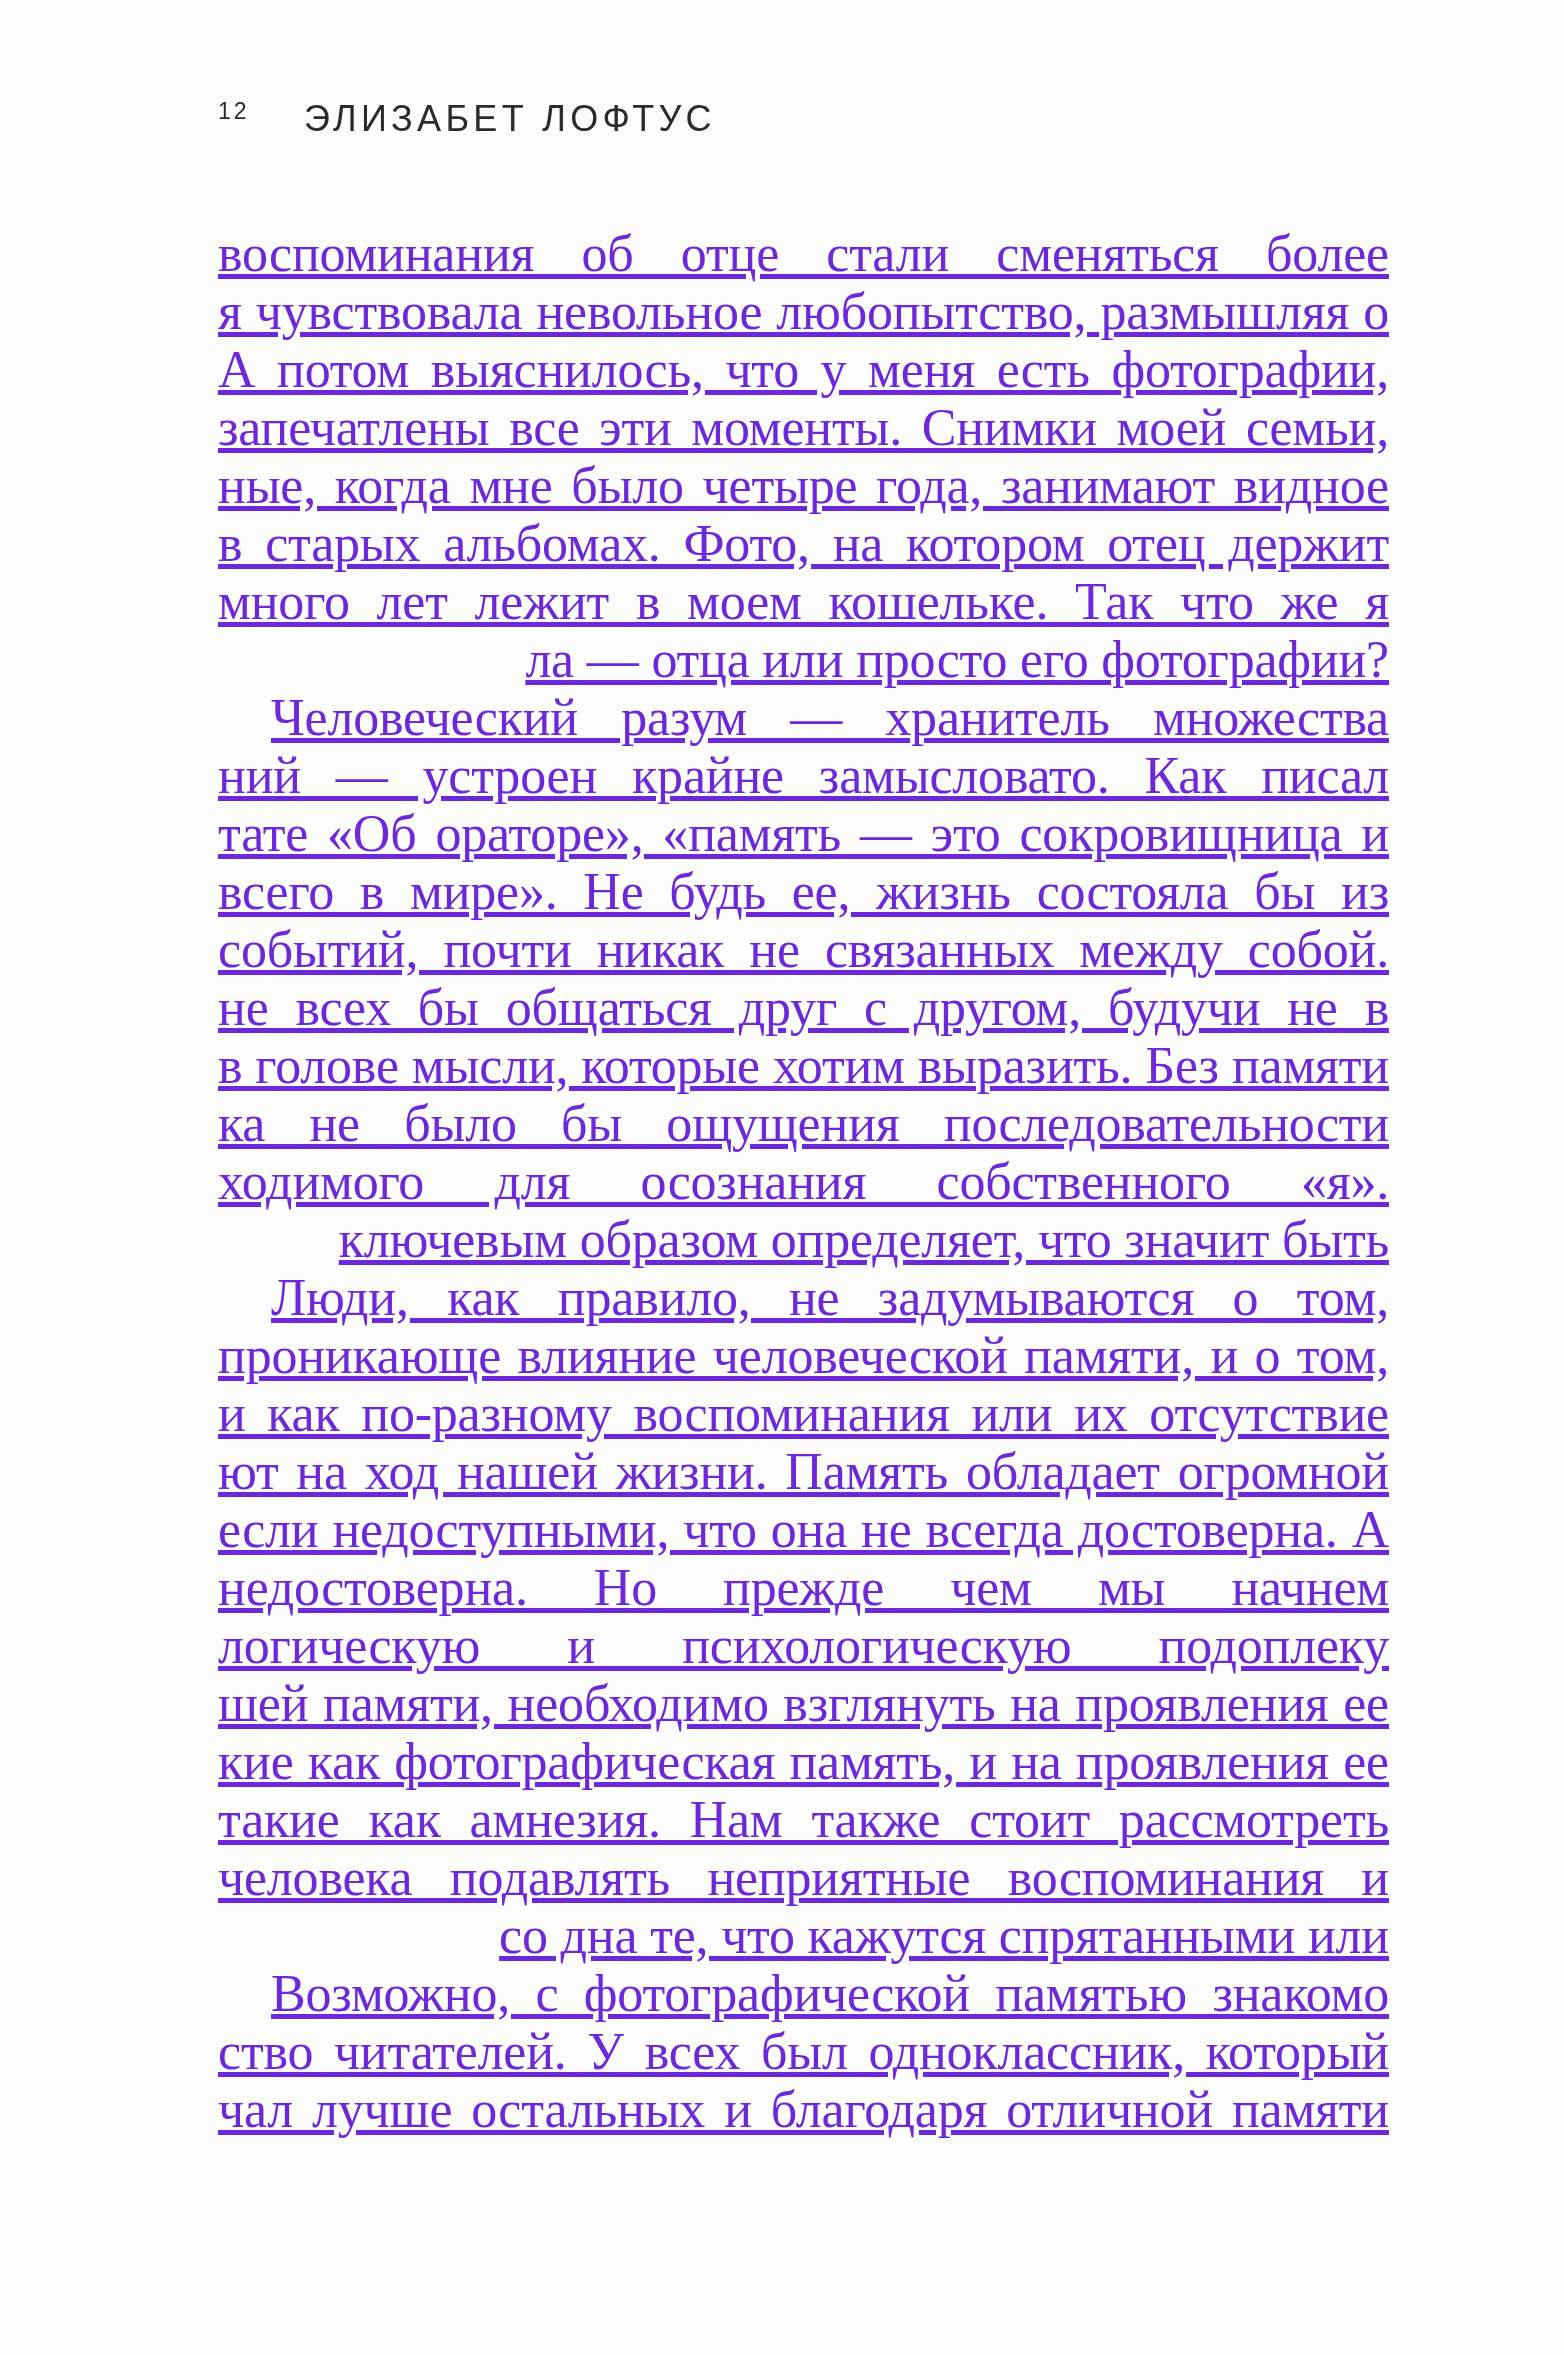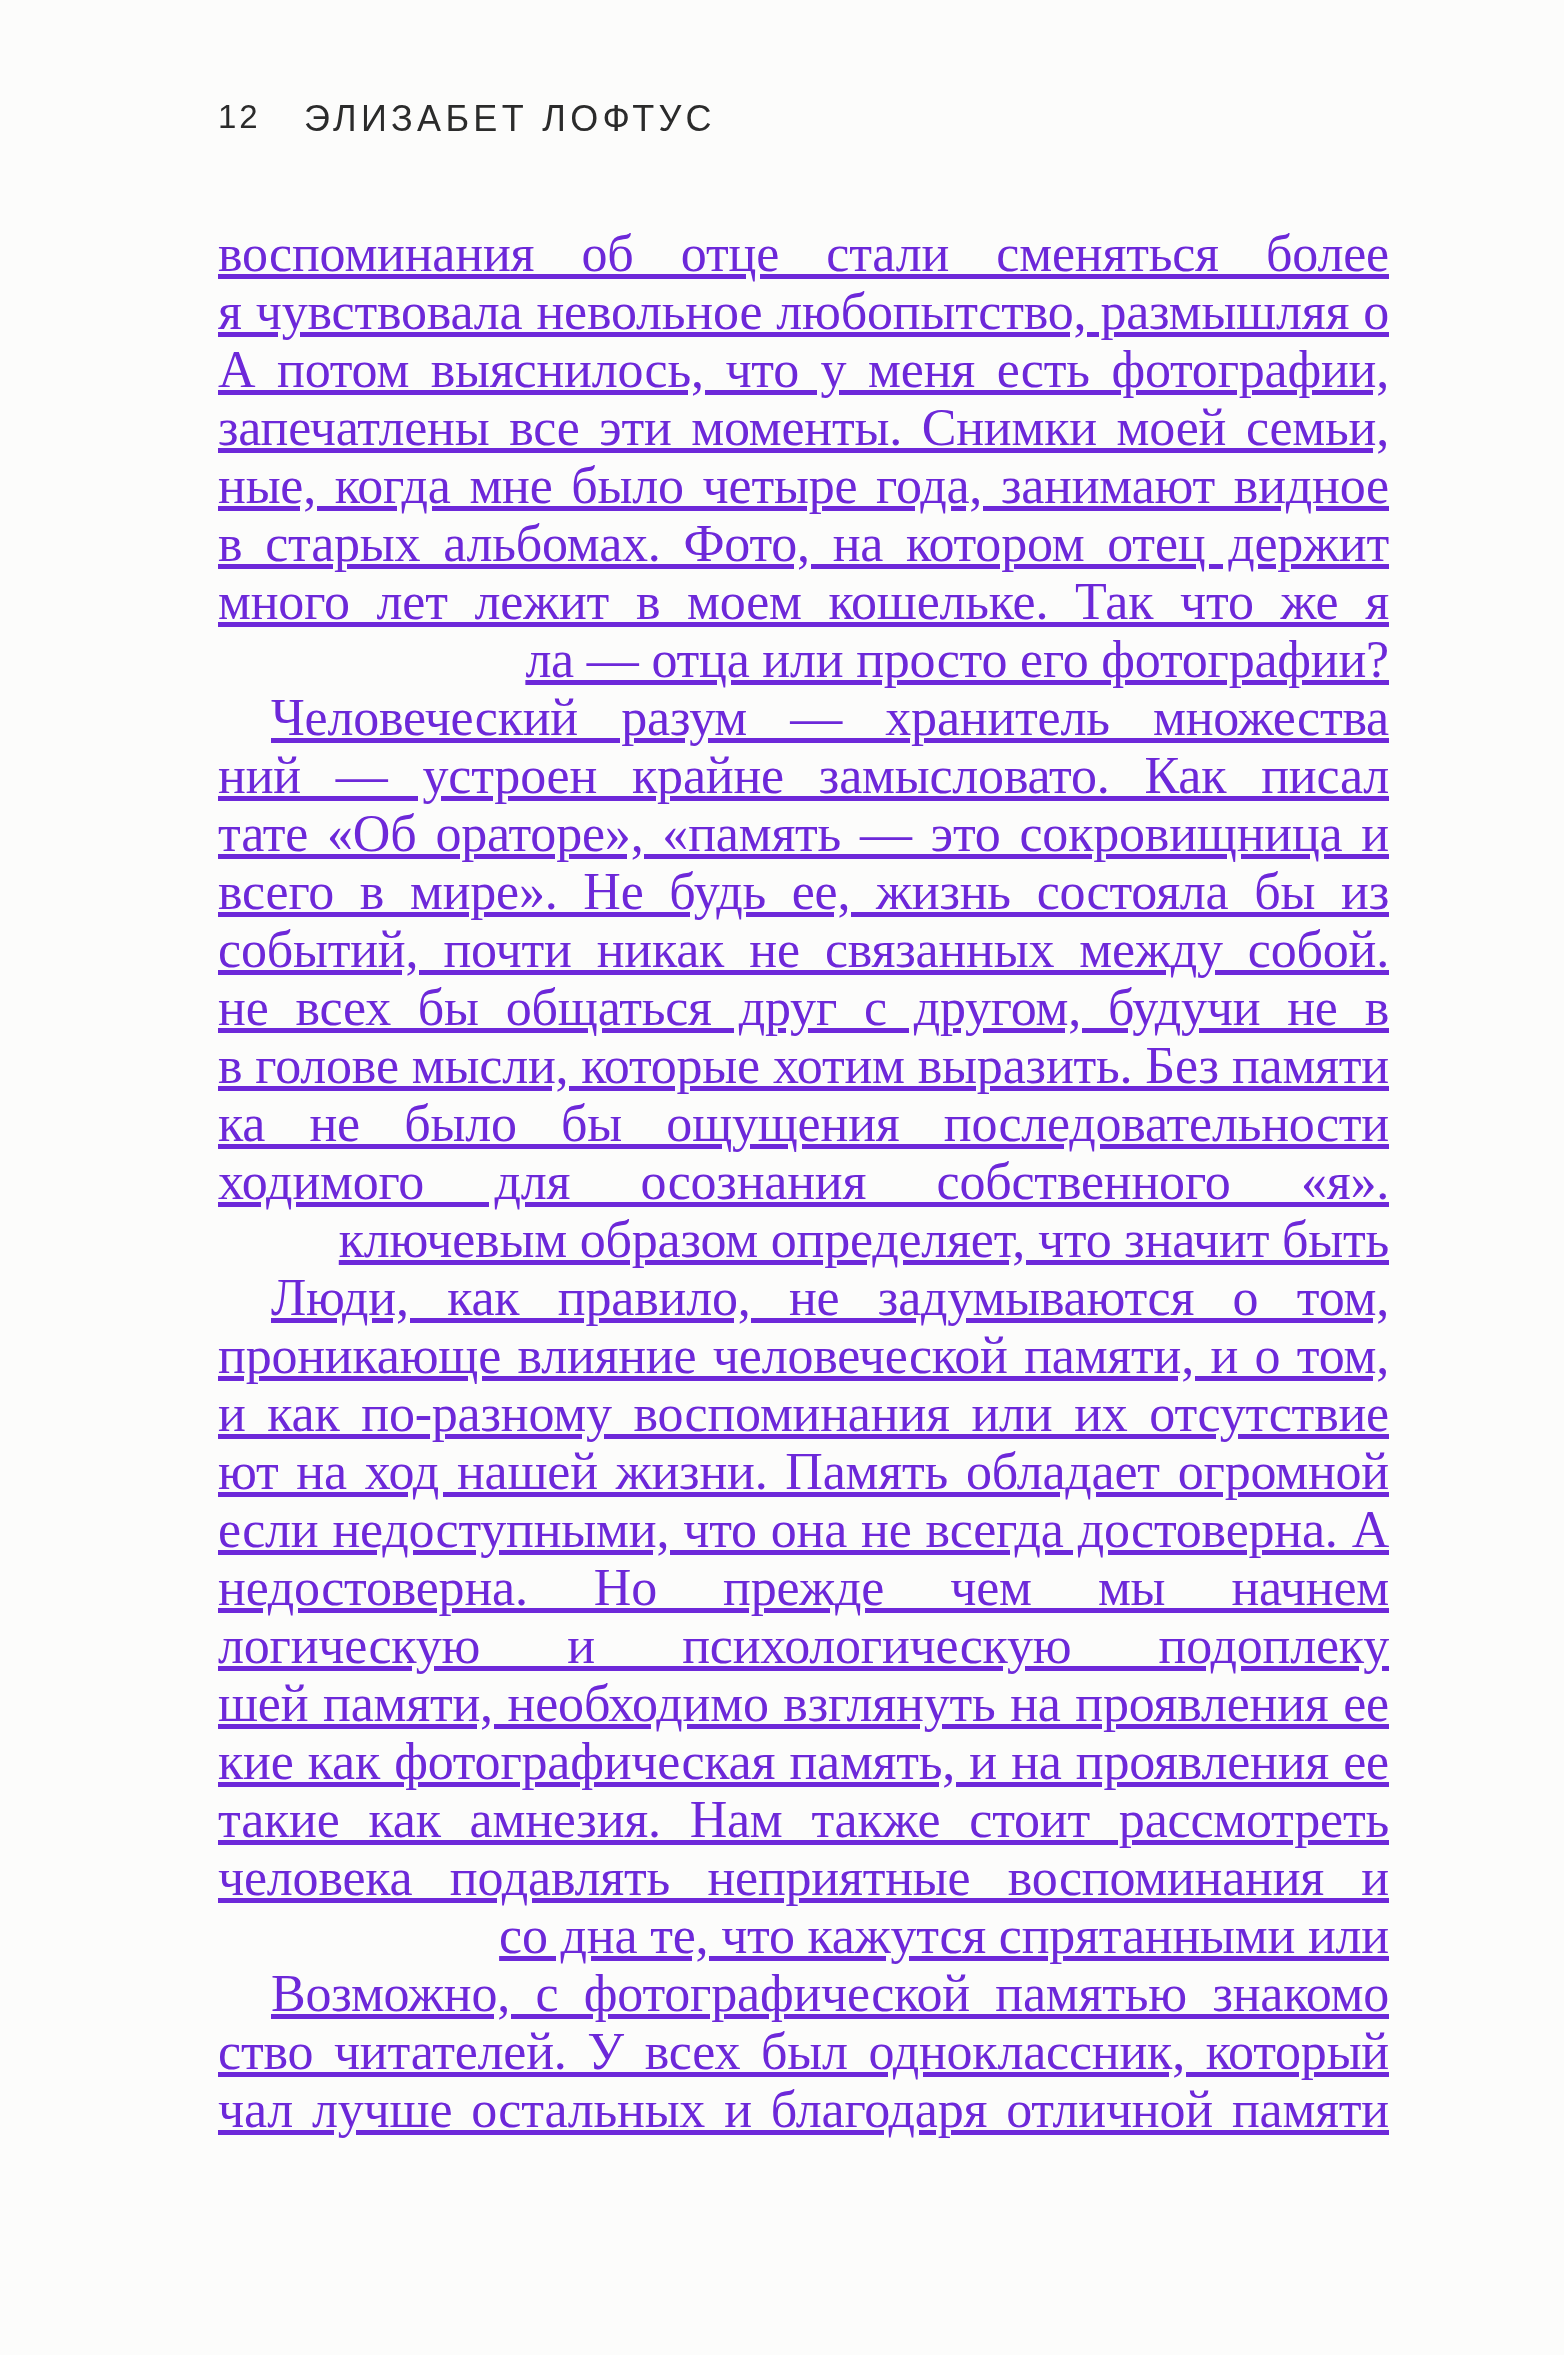--- a/index.html
+++ b/index.html
@@ -21,21 +21,21 @@
     left: 0;
     width: 100%;
     height: 38px;
     font-family: "Liberation Sans", "DejaVu Sans", sans-serif;
     color: #2b2b2b;
   }
   .running-head .pagenum {
     position: absolute;
     left: 218px;
     top: 0;
-    font-size: 33px;
+    font-size: 23px;
     letter-spacing: 2.9px;
   }
   .running-head .author {
     position: absolute;
     left: 304px;
     top: 0;
     font-size: 36px;
     letter-spacing: 4.3px;
     white-space: nowrap;
   }

